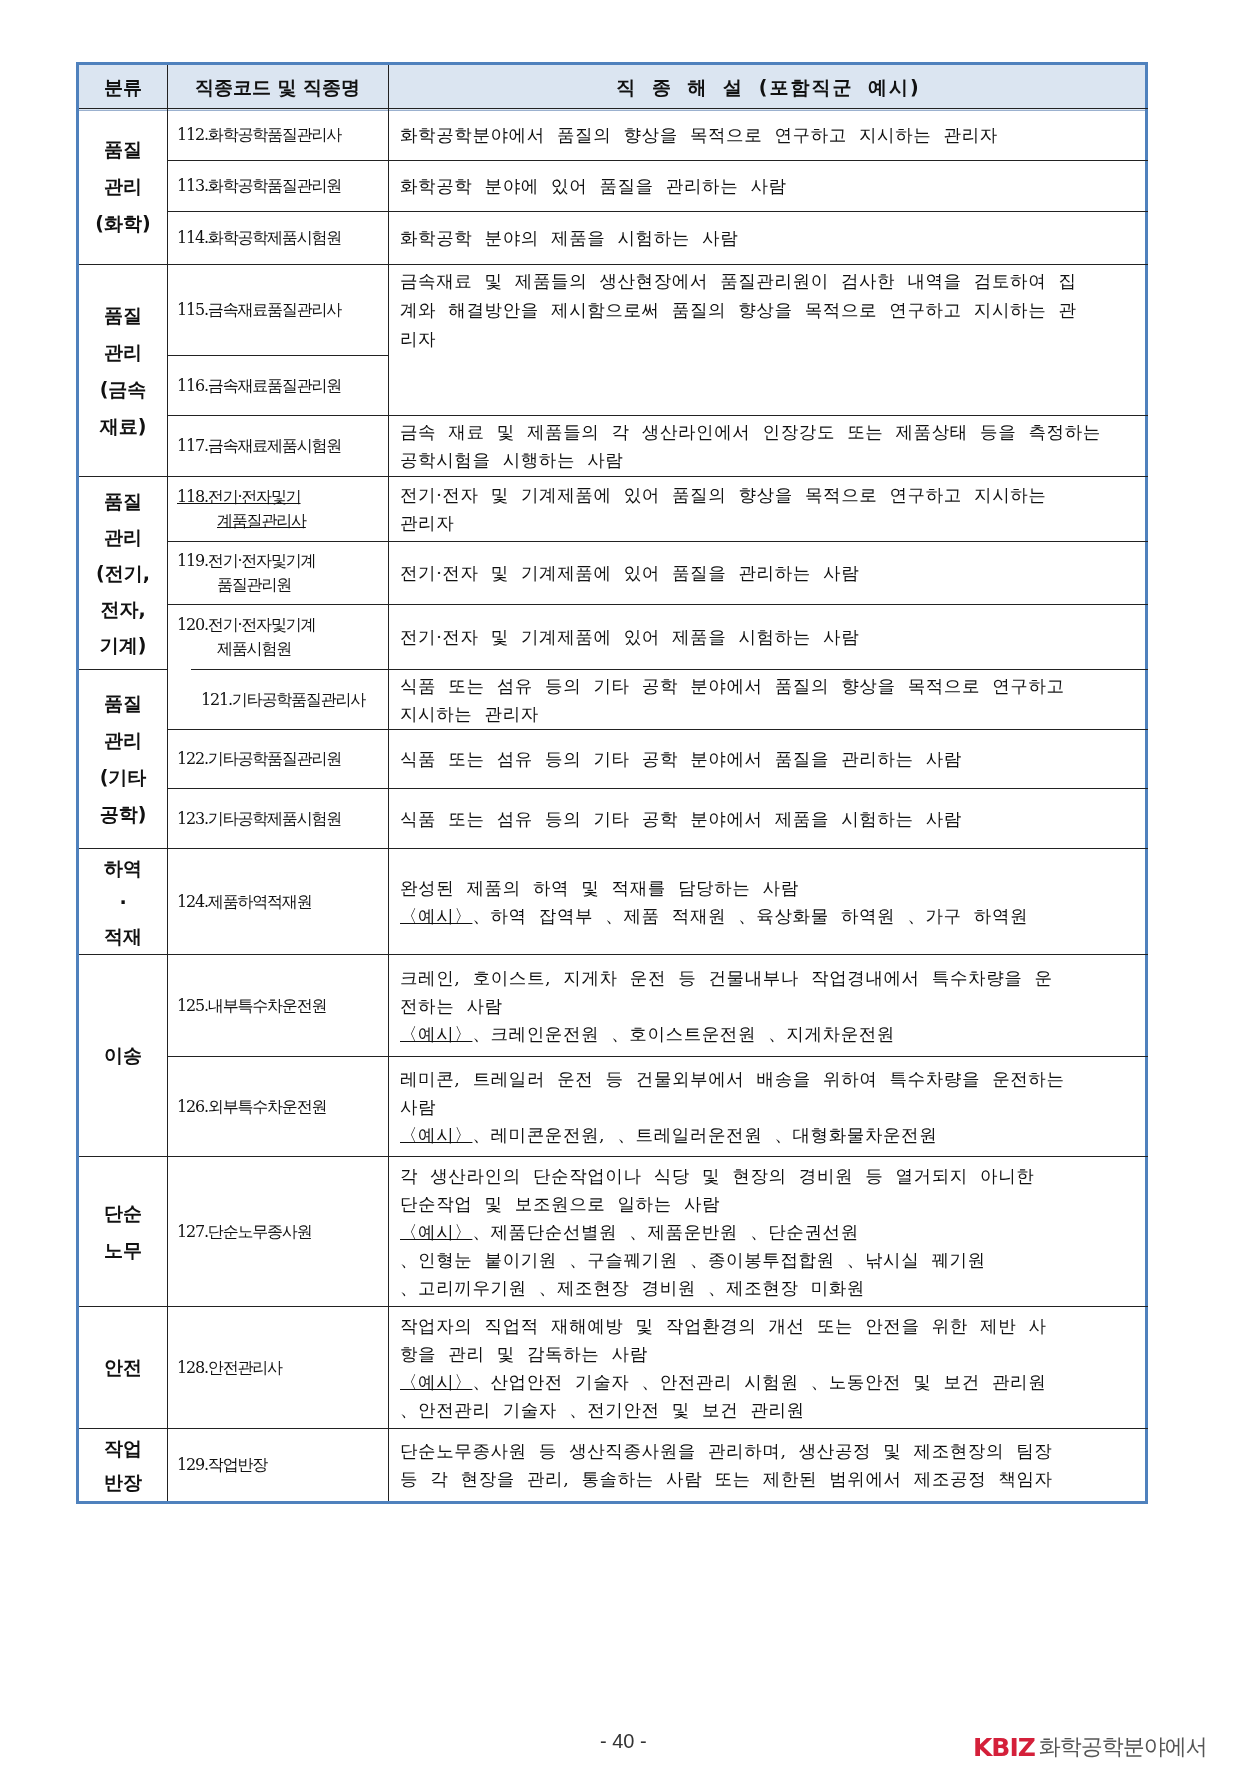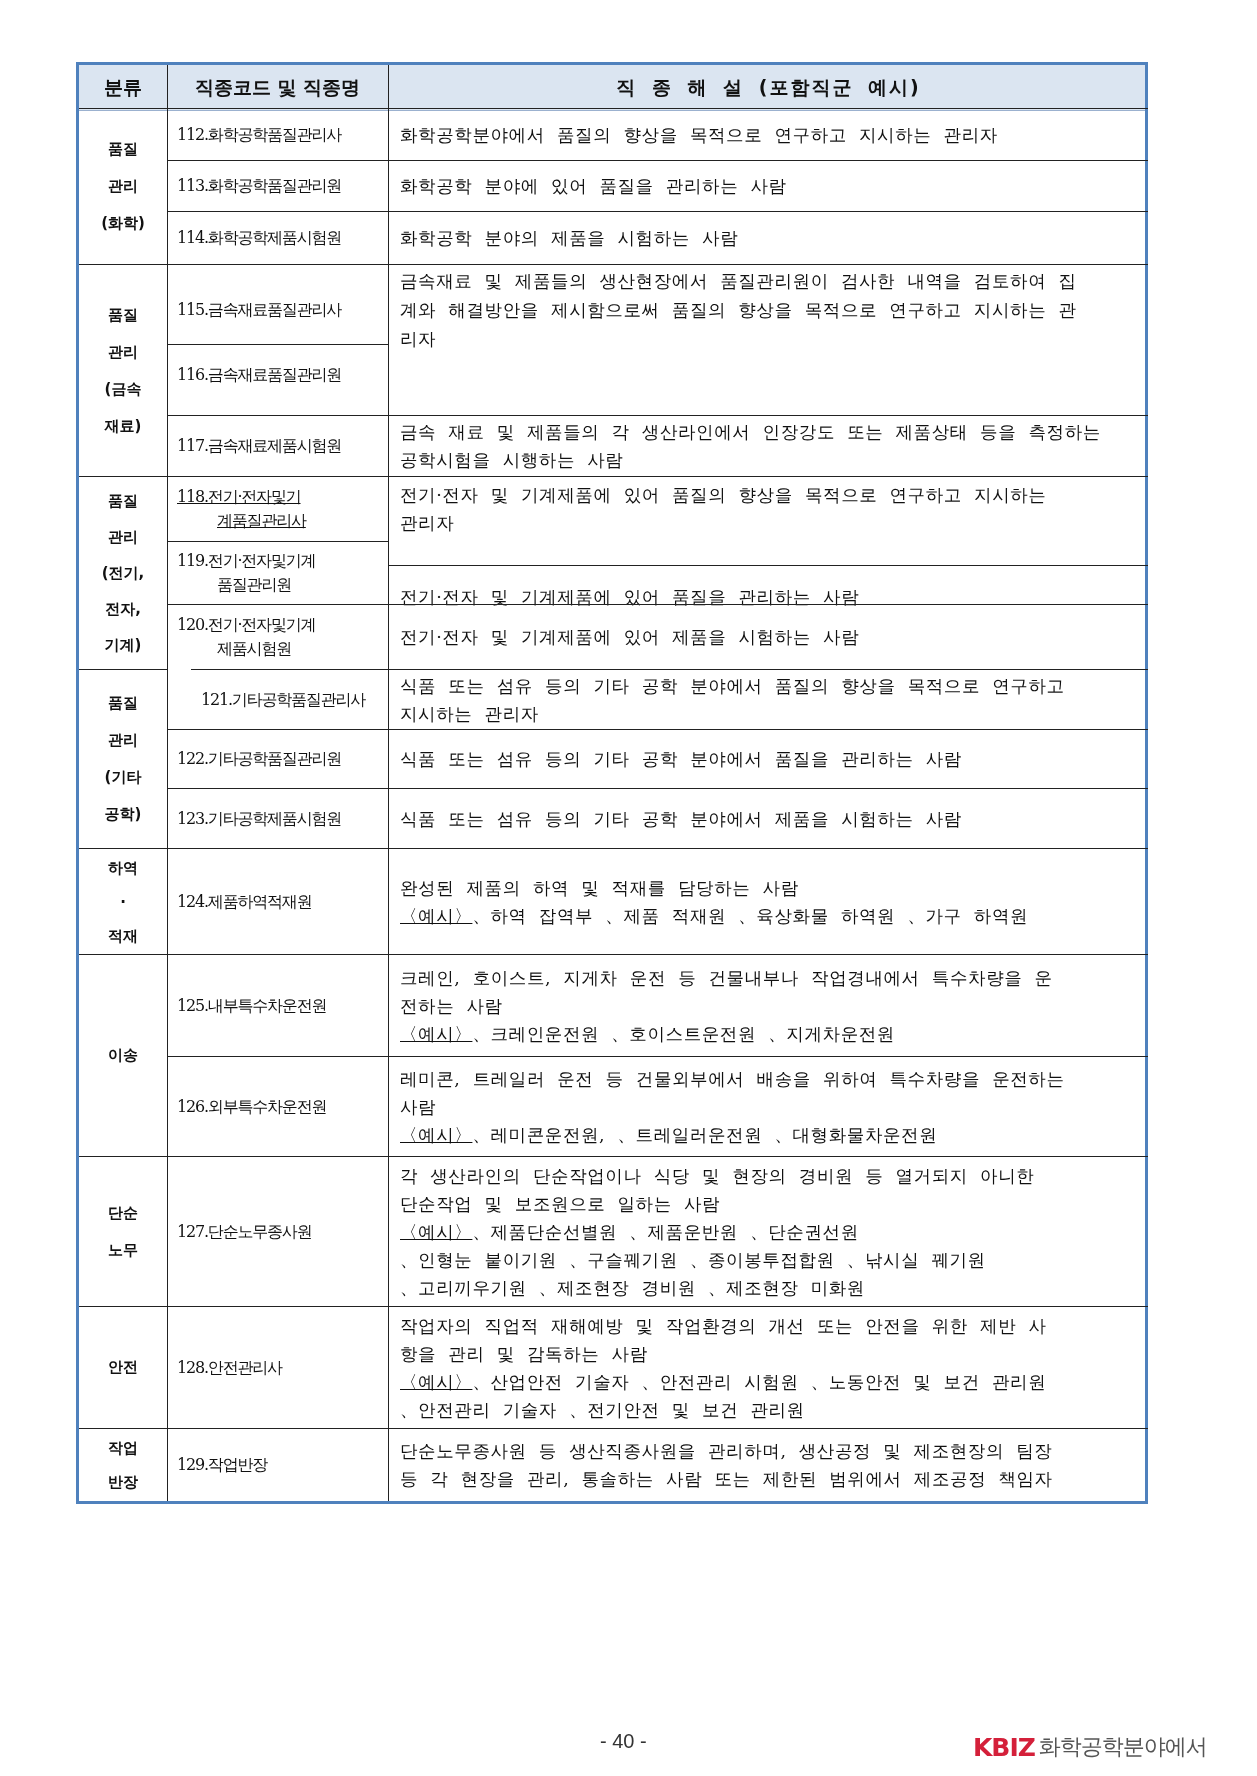--- a/index.html
+++ b/index.html
@@ -7,21 +7,21 @@
          font-family:"DejaVu Serif","Liberation Serif",serif; color:#111; }
   .tbl { position:absolute; left:76px; top:62px; width:1072px; height:1442px;
          border:3px solid #4f81bd; box-sizing:border-box; }
   .hdr { position:absolute; left:0; top:0; height:46px; background:#dbe5f1;
          border-bottom:1px solid #9bb1cf; width:100%; box-sizing:border-box; }
   .hcell { position:absolute; top:0; height:46px; display:flex; align-items:center; justify-content:center;
            font-family:"DejaVu Sans","Liberation Sans",sans-serif; font-weight:bold; font-size:19px; color:#111; }
   .vline { position:absolute; top:0; width:1px; background:#222; height:100%; }
   .cat { position:absolute; left:0; width:88px; display:flex; align-items:center; justify-content:center;
          text-align:center; font-family:"DejaVu Sans","Liberation Sans",sans-serif; font-weight:bold;
-         font-size:15px; line-height:37px; border-top:1.5px solid #222; box-sizing:border-box; }
+         font-size:19px; line-height:37px; border-top:1.5px solid #222; box-sizing:border-box; }
   .code { position:absolute; left:88px; width:221px; display:flex; align-items:center;
           padding-left:10px; font-size:16px; letter-spacing:-1.2px; line-height:24px; box-sizing:border-box;
           border-top:1.5px solid #222; }
   .code.wrap { display:flex; flex-direction:column; justify-content:center; align-items:flex-start; }
   .code .l2 { padding-left:40px; }
   .desc { position:absolute; left:310px; width:759px; display:flex; flex-direction:column; justify-content:center;
           padding:0 8px 0 11px; font-size:17.5px; line-height:28px; letter-spacing:0.6px;
           box-sizing:border-box; border-top:1.5px solid #222; word-spacing:6px; }
   .desc .line { white-space:nowrap; overflow:hidden; }
   .desc .ex { text-decoration:underline; word-spacing:0; }
@@ -102,42 +102,42 @@
     <div class="line">화학공학 분야의 제품을 시험하는 사람</div>
   </div>
 
   <div class="code" style="top:199px;height:91px;">115.금속재료품질관리사</div>
   <div class="desc" style="top:199px;height:91px;line-height:29px;">
     <div class="line">금속재료 및 제품들의 생산현장에서 품질관리원이 검사한 내역을 검토하여 집</div>
     <div class="line">계와 해결방안을 제시함으로써 품질의 향상을 목적으로 연구하고 지시하는 관</div>
     <div class="line">리자</div>
   </div>
 
-  <div class="code" style="top:279px;height:60px;">116.금속재료품질관리원</div>
+  <div class="code" style="top:290px;height:60px;">116.금속재료품질관리원</div>
 
   <div class="code" style="top:350px;height:61px;">117.금속재료제품시험원</div>
   <div class="desc" style="top:350px;height:61px;">
     <div class="line">금속 재료 및 제품들의 각 생산라인에서 인장강도 또는 제품상태 등을 측정하는</div>
     <div class="line">공학시험을 시행하는 사람</div>
   </div>
 
   <div class="code wrap" style="top:411px;height:65px;text-decoration:underline;">
     <span>118.전기·전자및기</span>
     <span class="l2">계품질관리사</span>
   </div>
   <div class="desc" style="top:411px;height:65px;">
     <div class="line">전기·전자 및 기계제품에 있어 품질의 향상을 목적으로 연구하고 지시하는</div>
     <div class="line">관리자</div>
   </div>
 
   <div class="code wrap" style="top:476px;height:63px;">
     <span>119.전기·전자및기계</span>
     <span class="l2">품질관리원</span>
   </div>
-  <div class="desc" style="top:500px;height:63px;justify-content:center;">
+  <div class="desc" style="top:476px;height:63px;justify-content:center;">
     <div class="line">전기·전자 및 기계제품에 있어 품질을 관리하는 사람</div>
   </div>
 
   <div class="code wrap" style="top:539px;height:65px;">
     <span>120.전기·전자및기계</span>
     <span class="l2">제품시험원</span>
   </div>
   <div class="desc" style="top:539px;height:65px;">
     <div class="line">전기·전자 및 기계제품에 있어 제품을 시험하는 사람</div>
   </div>

